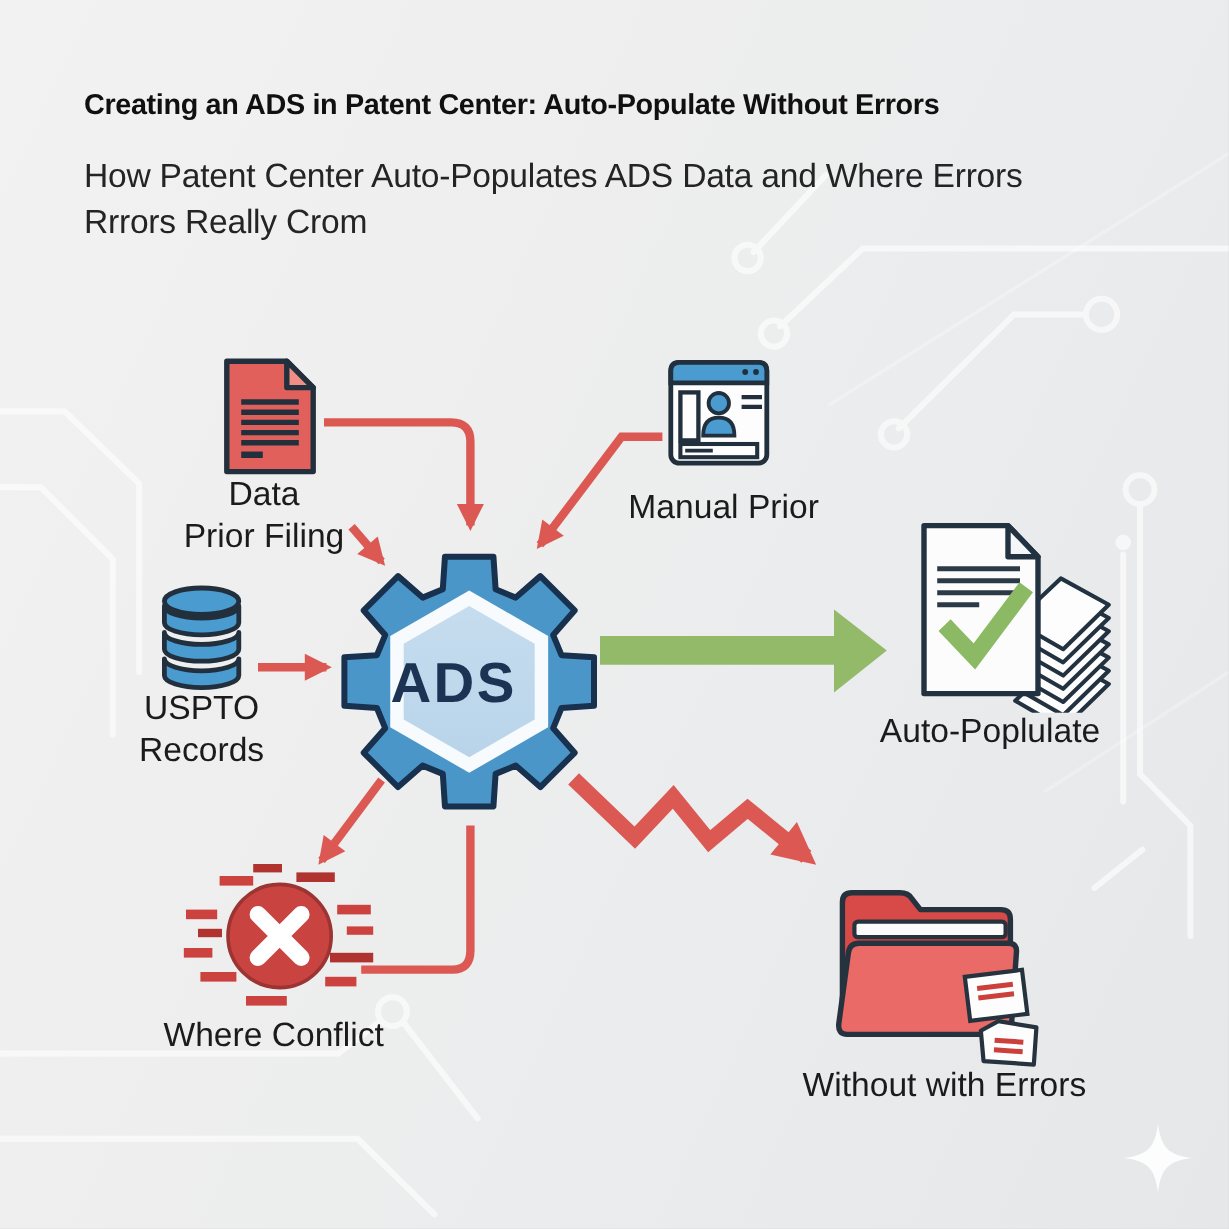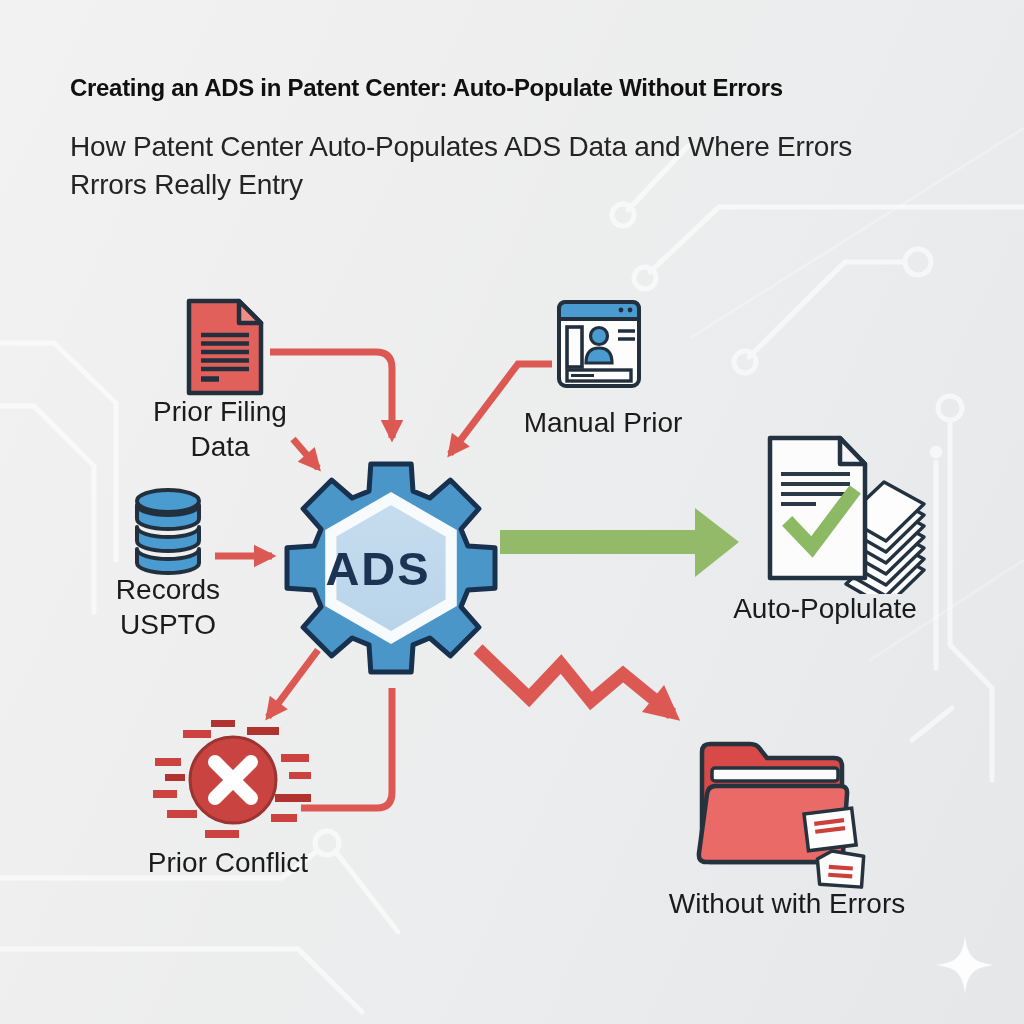--- a/index.html
+++ b/index.html
@@ -74,38 +74,38 @@
       <path d="M318,650 L268,717" marker-end="url(#ah)"></path>
       <path d="M392,688 V792 Q392,808 377,808 H301"></path>
     </g>
     <path d="M478,649 L529,698 L561,664 L591,701 L623,674 L672,714" stroke="#dc5953" stroke-width="13" fill="none" stroke-linejoin="miter" marker-end="url(#ahbig)"></path>
     <path d="M500,530 H695 V508 L739,542 L695,577 V554 H500 Z" fill="#92ba69"></path>
   </svg>
 
   <div class="abs title" style="left:70px;top:74px;">Creating an ADS in Patent Center: Auto-Populate Without Errors</div>
   <div class="abs subtitle" style="left:70px;top:116px;">
     <span style="display:block;margin-top:12px;">How Patent Center Auto-Populates ADS Data and Where Errors</span>
-    <span style="display:block;">Rrrors Really Entry</span>
+    <span style="display:block;">Rrrors Really Crom</span>
   </div>
 
   <svg class="abs" style="left:183px;top:297px;" width="84" height="100" viewBox="0 0 84 100">
     <path d="M6,4 H56 L78,26 V96 H6 Z" fill="#e2605c" stroke="#22303e" stroke-width="4.5" stroke-linejoin="round"></path>
     <path d="M56,4 L78,26 H56 Z" fill="#ef8d86" stroke="#22303e" stroke-width="4.5" stroke-linejoin="round"></path>
     <g stroke="#22303e" stroke-width="4.5">
       <path d="M18,38 H66"></path>
         <path d="M18,46.5 H66"></path>
         <path d="M18,55 H66"></path>
         <path d="M18,63.5 H66"></path>
         <path d="M18,72 H66"></path>
       <path d="M18,82 H36" stroke-width="5.5"></path>
     </g>
   </svg>
   <div class="abs node-label" style="left:110px;top:394px;width:220px;">
+    <span style="display:block;">Data</span>
     <span style="display:block;">Prior Filing</span>
-    <span style="display:block;">Data</span>
   </div>
 
   <svg class="abs" style="left:556px;top:299px;" width="86" height="94" viewBox="0 0 86 94">
     <rect x="3" y="3" width="80" height="84" rx="7" fill="#fdfdfd" stroke="#22303e" stroke-width="4"></rect>
     <path d="M3,10 Q3,3 10,3 H76 Q83,3 83,10 V20 H3 Z" fill="#4a9bd0" stroke="#22303e" stroke-width="4"></path>
     <circle cx="65" cy="11" r="2.4" fill="#22303e"></circle>
       <circle cx="74" cy="11" r="2.4" fill="#22303e"></circle>
     <rect x="11" y="28" width="15" height="40" fill="none" stroke="#22303e" stroke-width="3.6"></rect>
     <circle cx="43" cy="37" r="8.5" fill="#4a9bd0" stroke="#22303e" stroke-width="3.2"></circle>
     <path d="M30,64 Q30,49 43,49 Q56,49 56,64 Z" fill="#4a9bd0" stroke="#22303e" stroke-width="3.2"></path>
@@ -117,22 +117,22 @@
 
   <svg class="abs" style="left:131px;top:486px;" width="74" height="92" viewBox="0 0 74 92">
     <g fill="#4a9bd0" stroke="#22303e" stroke-width="4" stroke-linejoin="round">
       <path d="M6,19 V33 A31,10 0 0 0 68,33 V19 A31,10 0 0 1 6,19 Z"></path>
       <path d="M6,41 V55 A31,10 0 0 0 68,55 V41 A31,10 0 0 1 6,41 Z"></path>
       <path d="M6,63 V77 A31,10 0 0 0 68,77 V63 A31,10 0 0 1 6,63 Z"></path>
       <ellipse cx="37" cy="15" rx="31" ry="11"></ellipse>
     </g>
   </svg>
   <div class="abs node-label" style="left:58px;top:572px;width:220px;">
+    <span style="display:block;">USPTO</span>
     <span style="display:block;">Records</span>
-    <span style="display:block;">USPTO</span>
   </div>
 
   <svg class="abs" style="left:269px;top:446px;" width="244" height="244" viewBox="-122 -122 244 244">
     <defs>
       <linearGradient id="hexg" x1="0" y1="-1" x2="0" y2="1" gradientUnits="objectBoundingBox">
         <stop offset="0" stop-color="#d3e5f3"></stop>
           <stop offset="1" stop-color="#b9d4ea"></stop>
       </linearGradient>
     </defs>
     <path d="M-22,-76.9 L-20.2,-104 L20.2,-104 L22,-76.9 L38.8,-70 L59.3,-87.9 L87.9,-59.3 L70,-38.8 L76.9,-22 L104,-20.2 L104,20.2 L76.9,22 L70,38.8 L87.9,59.3 L59.3,87.9 L38.8,70 L22,76.9 L20.2,104 L-20.2,104 L-22,76.9 L-38.8,70 L-59.3,87.9 L-87.9,59.3 L-70,38.8 L-76.9,22 L-104,20.2 L-104,-20.2 L-76.9,-22 L-70,-38.8 L-87.9,-59.3 L-59.3,-87.9 L-38.8,-70 Z" fill="#4a96c8" stroke="#17314f" stroke-width="5" stroke-linejoin="round"></path>
@@ -177,21 +177,21 @@
         <rect x="118" y="96" width="26" height="8"></rect>
       <rect x="52" y="112" width="34" height="8"></rect>
         <rect x="58" y="2" width="24" height="7" fill="#b03330"></rect>
     </g>
     <circle cx="80" cy="62" r="43" fill="#c83f3c" stroke="#992f2c" stroke-width="3" opacity="0.97"></circle>
     <g stroke="#ffffff" stroke-width="14" stroke-linecap="round">
       <path d="M62,44 L98,80"></path>
         <path d="M98,44 L62,80"></path>
     </g>
   </svg>
-  <div class="abs node-label" style="left:98px;top:845px;width:260px;">Prior Conflict</div>
+  <div class="abs node-label" style="left:98px;top:845px;width:260px;">Where Conflict</div>
 
   <svg class="abs" style="left:688px;top:728px;" width="200" height="175" viewBox="0 0 200 175">
     <path d="M14,24 Q14,16 22,16 H62 Q69,16 72,21 L79,30 H146 Q154,30 154,38 V126 Q154,134 146,134 H22 Q14,134 14,126 Z" fill="#d84a47" stroke="#26333f" stroke-width="4.5" stroke-linejoin="round"></path>
     <rect x="24" y="40" width="126" height="13" rx="3" fill="#fbfbfb" stroke="#26333f" stroke-width="3.5"></rect>
     <path d="M28,58 L152,58 Q160,58 159,66 L155,125 Q154,134 145,134 H18 Q10,134 11,125 L19,66 Q20,58 28,58 Z" fill="#e96a66" stroke="#26333f" stroke-width="4.5" stroke-linejoin="round"></path>
     <g>
       <g transform="translate(116,86) rotate(-7)">
         <rect x="0" y="0" width="48" height="37" fill="#fdfdfd" stroke="#26333f" stroke-width="3.5"></rect>
         <path d="M9,11 H39 M9,19 H39" stroke="#cc403c" stroke-width="4.2"></path>
       </g>

